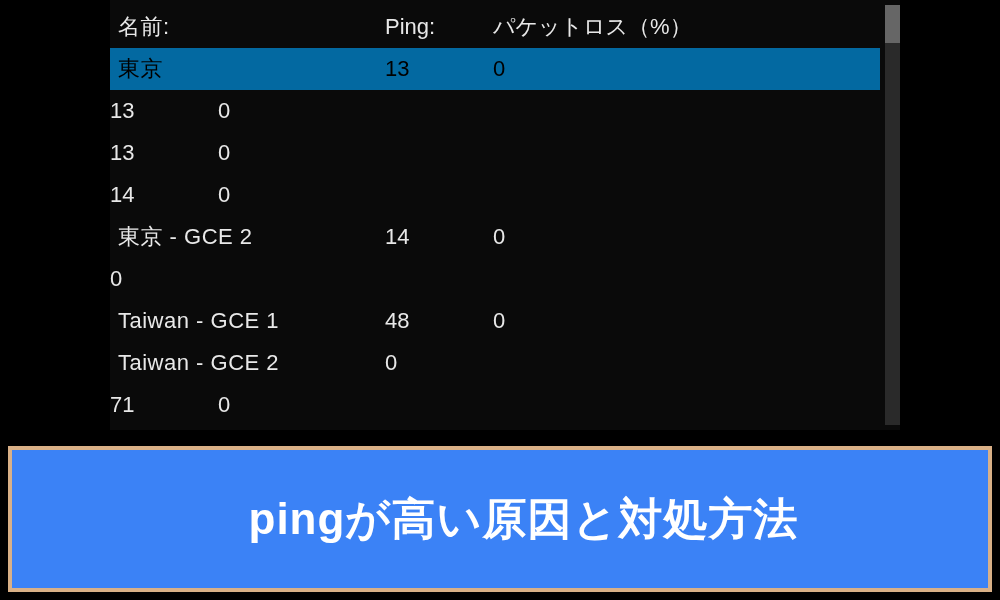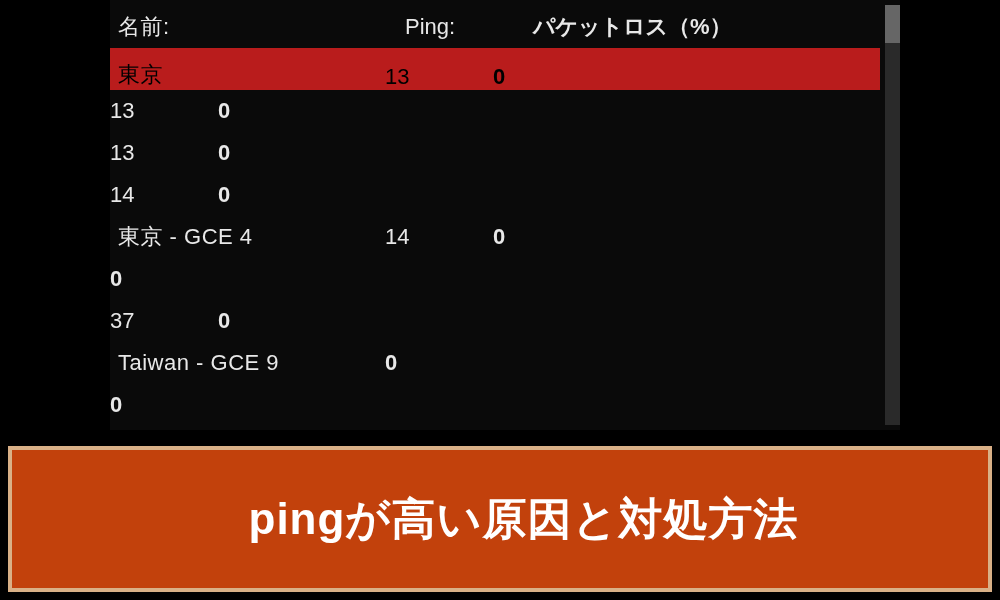--- a/index.html
+++ b/index.html
@@ -43,37 +43,35 @@
 .row {
   display: flex;
   align-items: center;
   height: 42px;
   color: #e8e8e8;
   font-size: 22px;
   font-weight: 400;
 }
 .row.header {
   font-weight: 500;
-  gap: 20px;
 }
 .row.selected {
-  background: #b91c1c;
+  background: #0369a1;
   color: #000;
-  align-items: flex-end;
 }
 .col-name { width: 275px; padding-left: 8px; letter-spacing: 0.5px; }
 .col-ping { width: 108px; }
-.col-loss { flex: 1; font-weight: bold; }
+.col-loss { flex: 1; }
 .banner {
   position: absolute;
   left: 8px;
   right: 8px;
   bottom: 8px;
   height: 146px;
-  background: #c2410c;
+  background: #3b82f6;
   border: 4px solid #d9b087;
   display: flex;
   align-items: center;
   justify-content: center;
   padding-left: 47px;
 }
 .banner-text {
   color: #fff;
   font-size: 44px;
   font-weight: 800;
@@ -102,36 +100,38 @@
         </div>
         <div class="row">
           <div class="col-ping">13</div>
           <div class="col-loss">0</div>
         </div>
         <div class="row">
           <div class="col-ping">14</div>
           <div class="col-loss">0</div>
         </div>
         <div class="row">
-          <div class="col-name">東京 - GCE 4</div>
+          <div class="col-name">東京 - GCE 2</div>
           <div class="col-ping">14</div>
           <div class="col-loss">0</div>
         </div>
         <div class="row">
           <div class="col-loss">0</div>
         </div>
         <div class="row">
-          <div class="col-ping">37</div>
+          <div class="col-name">Taiwan - GCE 1</div>
+          <div class="col-ping">48</div>
           <div class="col-loss">0</div>
         </div>
         <div class="row">
-          <div class="col-name">Taiwan - GCE 9</div>
+          <div class="col-name">Taiwan - GCE 2</div>
           <div class="col-loss">0</div>
         </div>
         <div class="row">
+          <div class="col-ping">71</div>
           <div class="col-loss">0</div>
         </div>
       </div>
   </div>
   <div class="scroll-track">
     <div class="scroll-thumb"></div>
   </div>
 </div>
 
 <div class="banner">

